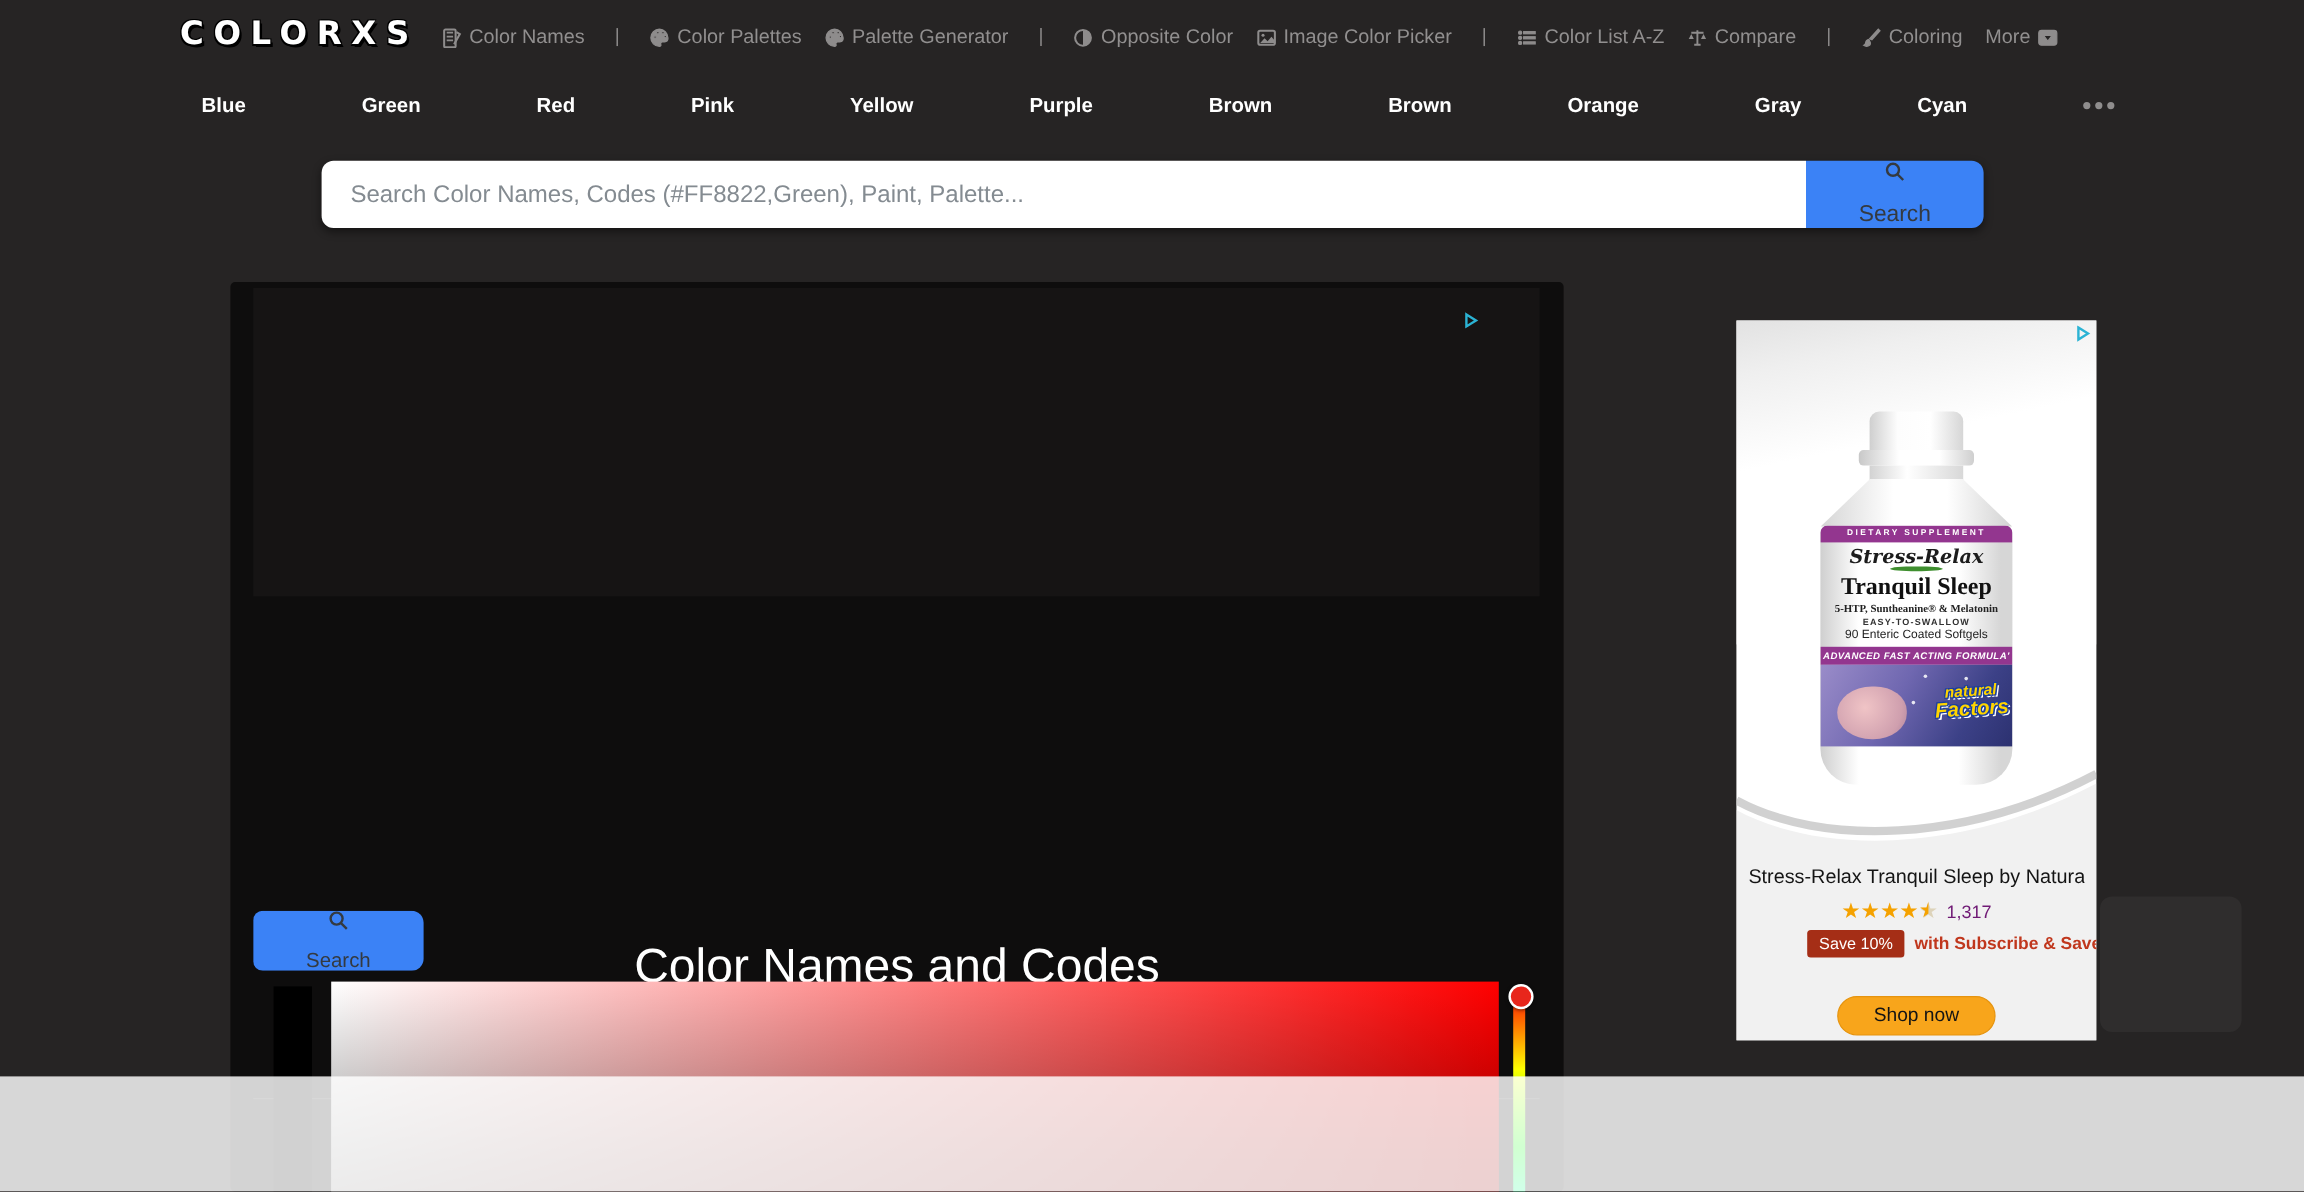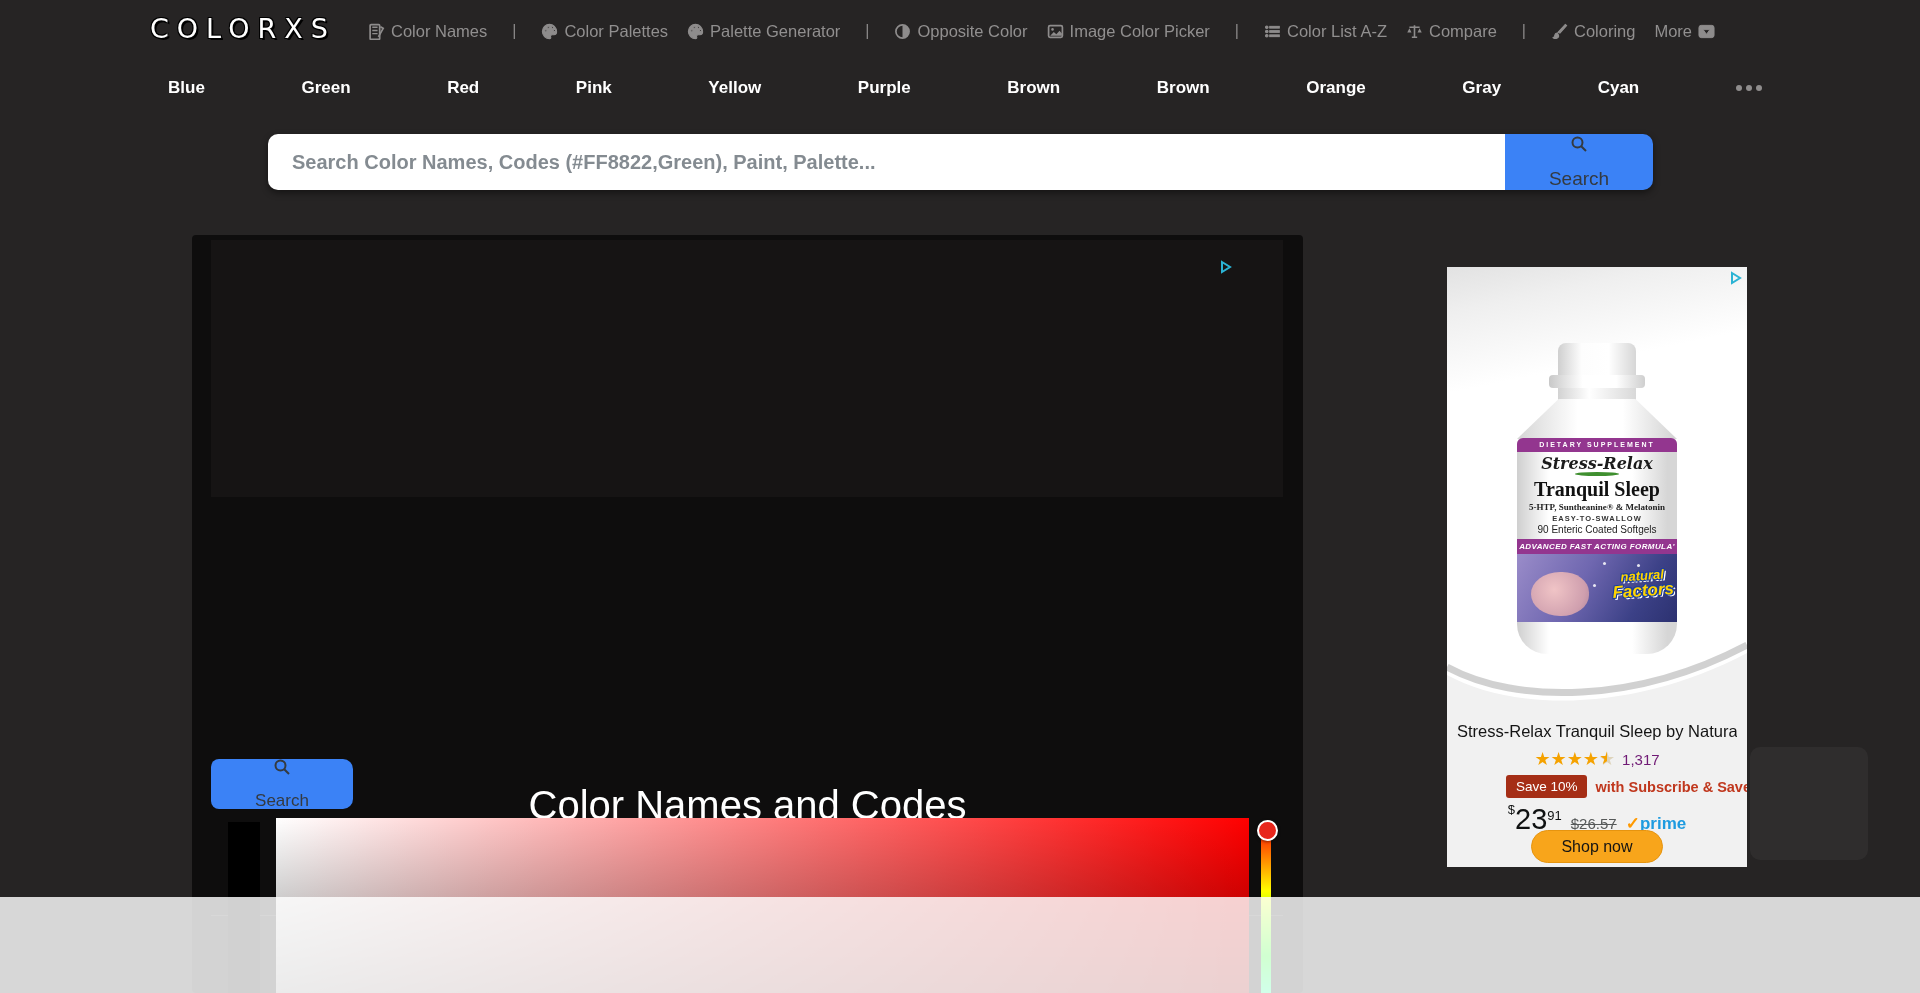--- a/index.html
+++ b/index.html
@@ -1,40 +1,40 @@
 <!DOCTYPE html>
 <html><head>
 <meta charset="utf-8">
 <style>
   html,body{margin:0;padding:0;background:#262424;width:1920px;height:993px;overflow:hidden;
     font-family:"Liberation Sans",sans-serif;position:relative;}
 
   
   #topnav{position:absolute;left:0;top:0;width:1920px;height:62px;}
   #logo{position:absolute;left:150px;top:13px;font-family:"DejaVu Sans",sans-serif;
-    font-weight:400;font-size:27px;letter-spacing:8px;color:#fff;
+    font-weight:700;font-size:27px;letter-spacing:8px;color:#fff;
     text-shadow:2px 2px 0 #000,-1px -1px 0 #000,1px -1px 0 #000,-1px 1px 0 #000;}
   #nav-items{position:absolute;left:368px;top:0;height:62px;display:flex;align-items:center;gap:19px;}
   .nav-link{display:flex;align-items:center;gap:6px;color:#918f8f;font-size:16.5px;cursor:pointer;white-space:nowrap;}
   .nav-sep{color:#8a8888;font-size:16px;padding:0 6px;}
   .nav-ico{width:17px;height:17px;display:inline-block;}
   .nav-ico svg{width:17px;height:17px;fill:#8e8c8c;stroke:#8e8c8c;}
 
   
   #catbar{position:absolute;left:168px;top:72px;width:1594px;height:32px;display:flex;
     align-items:center;justify-content:space-between;}
   .cat-link{color:#ffffff;font-weight:700;font-size:17px;cursor:pointer;}
   .cat-ellipsis{display:flex;gap:4px;align-items:center;cursor:pointer;}
   .cat-ellipsis i{width:6px;height:6px;border-radius:50%;background:#8f8d8d;display:block;}
 
   
   #search-top{position:absolute;left:268px;top:134px;width:1385px;height:56px;display:flex;
     border-radius:10px;box-shadow:0 3px 7px rgba(0,0,0,.45);}
   #search-top input{flex:1;border:none;outline:none;background:#fff;border-radius:10px 0 0 10px;
-    font-size:20px;padding:16px 24px;color:#333;font-weight:bold;}
+    font-size:20px;padding:16px 24px;color:#333;}
   #search-top input::placeholder{color:#848b91;}
   .search-btn{background:#3b82f6;border:none;display:flex;align-items:center;justify-content:center;
     gap:10px;font-size:19px;color:#343a40;cursor:pointer;border-radius:0 10px 10px 0;flex-direction:column;}
   #search-top .search-btn{width:148px;}
   .mag svg{width:18px;height:18px;stroke:#343a40;fill:none;stroke-width:2;}
 
   
   #hero{position:absolute;left:192px;top:235px;width:1111px;height:758px;background:#0e0d0d;
     border-radius:4px;overflow:hidden;}
   #hero-ad{position:absolute;left:19px;top:5px;width:1072px;height:257px;background:#161414;}
@@ -396,24 +396,17 @@
 
   <div id="ad-title">Stress-Relax Tranquil Sleep by Natural…</div>
   <div id="ad-rating">
     <span id="stars"><span class="star">★</span><span class="star">★</span><span class="star">★</span><span class="star">★</span><span class="star half"><span class="fill">★</span>★</span></span>
     <span id="ad-count">1,317</span>
   </div>
   <div id="ad-badge-row">
     <span id="save-badge">Save 10%</span>
     <span id="badge-suffix">with Subscribe &amp; Save</span>
   </div>
-  <div id="ad-price-row">
-    <span>
-      <span id="price-cur">$</span><span id="price-whole">23</span><span id="price-frac">91</span>
-    </span>
-    <span id="old-price">$26.57</span>
-    <span id="prime"><span class="chk">✓</span><span>prime</span></span>
-  </div>
   <button id="shop-now">Shop now</button>
 </div>
 
 <div id="faint-panel"></div>
 <div id="page-dim"></div>
 
 </body></html>

